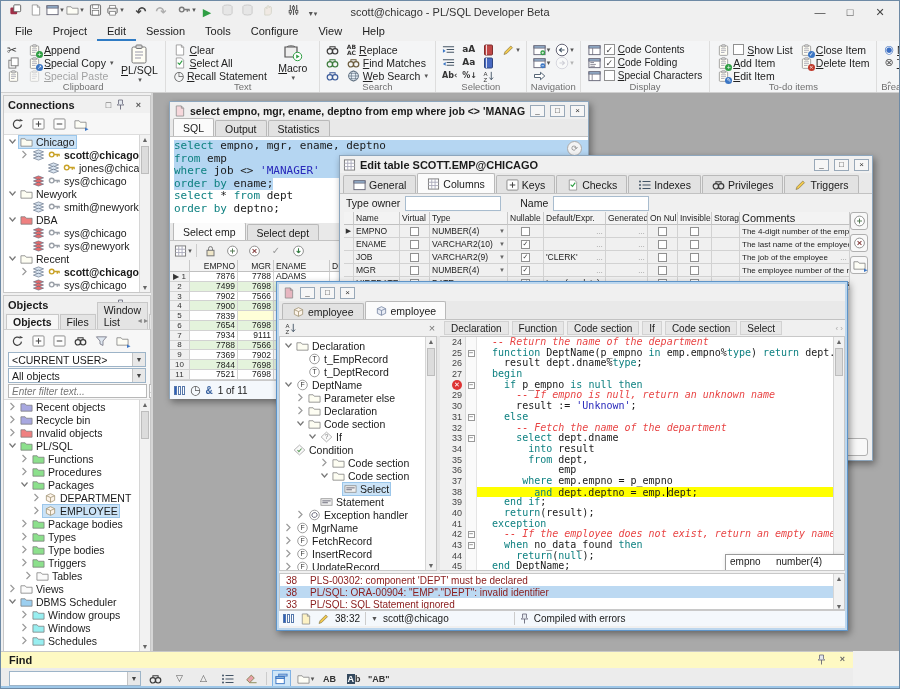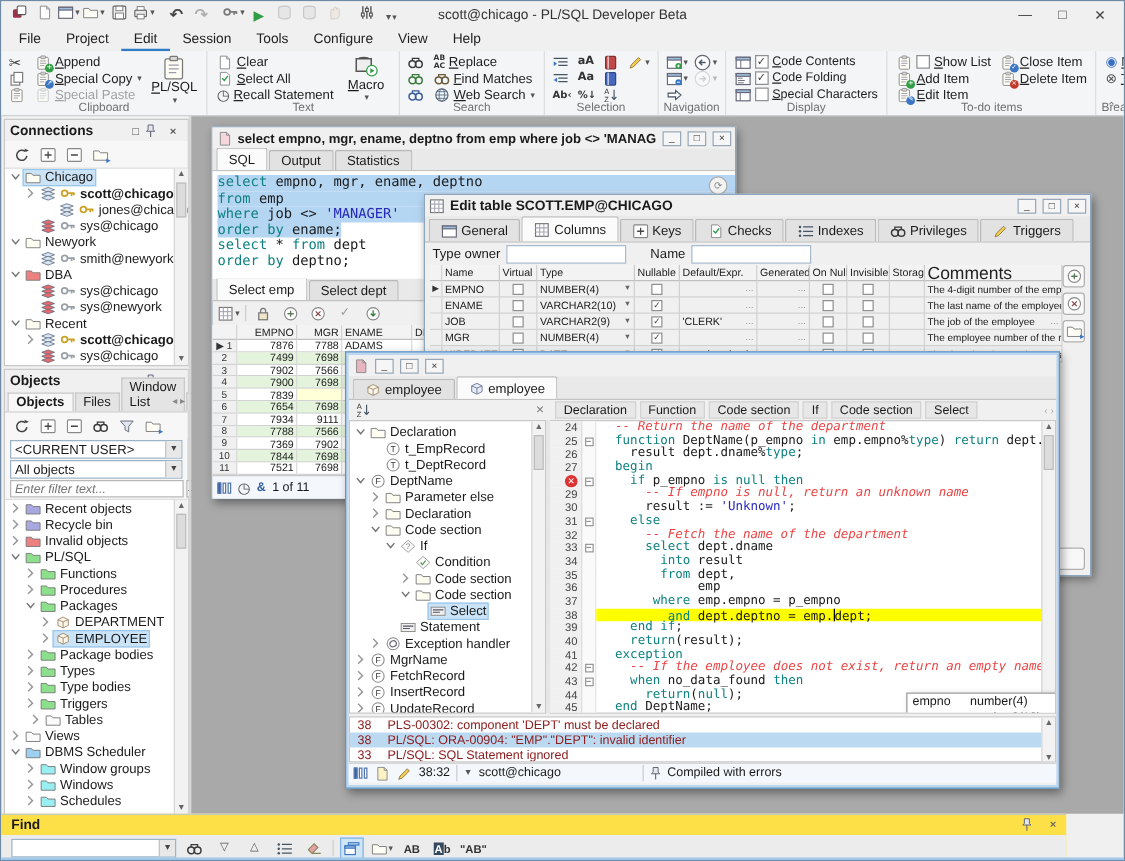--- a/index.html
+++ b/index.html
@@ -112,21 +112,21 @@
 .errico{width:10px;height:10px;border-radius:50%;background:#d33;color:#fff;font-size:7px;line-height:10px;text-align:center;font-family:"DejaVu Sans",sans-serif}
 #emp-popup{position:absolute;background:#fff;border:1px solid #9a9a9a;box-shadow:2px 2px 5px rgba(0,0,0,.3);font-size:10px}
 .prow{display:flex;height:13px;align-items:center;padding-left:4px}
 .prow .pn{width:46px}
 #emp-errors{position:absolute;left:0;right:0;top:289px;height:37px;background:#fff;border:1px solid #c8c8c8;overflow:hidden}
 .erow{display:flex;height:12px;align-items:center;font-size:10px;color:#8b2020}
 .erow .eln{width:30px;padding-left:6px;flex:none}
 .erow.sel{background:#bcd9f2}
 #emp-status{position:absolute;left:0;right:0;top:326px;height:16px}
 
-#find-panel{position:absolute;left:0;top:650px;width:852px;height:37px;background:#fde047;border-top:1px solid #c8c8c8}
+#find-panel{position:absolute;left:0;top:650px;width:852px;height:37px;background:#fef9c3;border-top:1px solid #c8c8c8}
 #find-head{height:16px;display:flex;align-items:center;padding:0 8px;font-weight:bold}
 #find-tools{height:21px;display:flex;align-items:center;gap:5px;padding:0 8px;background:#ececec}
 .fbtn{height:18px;min-width:19px;display:inline-flex;align-items:center;justify-content:center;font-size:9px;color:#333}
 .fbtn.active{background:#cfe6f7;border:1px solid #7fb2e5}
 #bluestrip{position:absolute;left:0;bottom:0;width:900px;height:2px;background:#9ec7e8}
 .splitv{position:absolute;left:150px;top:92px;width:2px;height:558px;background:#d6d6d6}
 </style>
 </head>
 <body>
 
@@ -1533,21 +1533,21 @@
             <span class="gh" style="width:10px;height:13px"></span>
             <span class="gh" style="width:46px;height:13px;font-size:8.5px">Name</span>
             <span class="gh" style="width:30px;height:13px;font-size:8.5px">Virtual</span>
             <span class="gh" style="width:78px;height:13px;font-size:8.5px">Type</span>
             <span class="gh" style="width:36px;height:13px;font-size:8.5px">Nullable</span>
             <span class="gh" style="width:62px;height:13px;font-size:8.5px">Default/Expr.</span>
             <span class="gh" style="width:42px;height:13px;font-size:8.5px">Generated</span>
             <span class="gh" style="width:30px;height:13px;font-size:8.5px">On Null</span>
             <span class="gh" style="width:34px;height:13px;font-size:8.5px">Invisible</span>
             <span class="gh" style="width:28px;height:13px;font-size:8.5px">Storage</span>
-            <span class="gh" style="width:110px;height:13px;font-size:14px">Comments</span>
+            <span class="gh" style="width:110px;height:13px;font-size:11px">Comments</span>
           </div>
           <div class="grow">
             <span class="gc rowsel" style="width:10px;height:13px;font-size:7px">▶</span>
             <span class="gc" style="width:46px;height:13px;font-size:8.5px">EMPNO</span>
             <span class="gc" style="width:30px;height:13px;justify-content:center">
               <span class="ckb" style="width:9px;height:9px;font-size:7px"></span>
             </span>
             <span class="gc" style="width:78px;height:13px;font-size:8.5px">NUMBER(4)<span style="margin-left:auto;color:#666;font-size:6px">▼</span></span>
             <span class="gc" style="width:36px;height:13px;justify-content:center">
               <span class="ckb" style="width:9px;height:9px;font-size:7px"></span>
@@ -1861,21 +1861,21 @@
                 <span class="lblwrap">
                   <span class="ticon">
                     <svg viewBox="0 0 14 13" width="13" height="12" style="display:block">
                       <path d="M7 1.2 L12.8 6.5 7 11.8 1.2 6.5 Z" fill="#fafafa" stroke="#999" stroke-width="0.8"></path>
                       <text x="7" y="9" font-size="7" text-anchor="middle" fill="#777">?</text>
                     </svg>
                   </span>
                   <span class="">If</span>
                 </span>
               </div>
-              <div class="trow" style="padding-left:39px">
+              <div class="trow" style="">
                 <span class="chev"></span>
                 <span class="lblwrap">
                   <span class="ticon">
                     <svg viewBox="0 0 14 13" width="13" height="12" style="display:block">
                       <path d="M7 1.2 L12.8 6.5 7 11.8 1.2 6.5 Z" fill="#fafafa" stroke="#999" stroke-width="0.8"></path>
                       <path d="M4.8 6.5 l1.6 1.8 2.8-3.4" fill="none" stroke="#5a9a5a" stroke-width="1.1"></path>
                     </svg>
                   </span>
                   <span class="">Condition</span>
                 </span>

